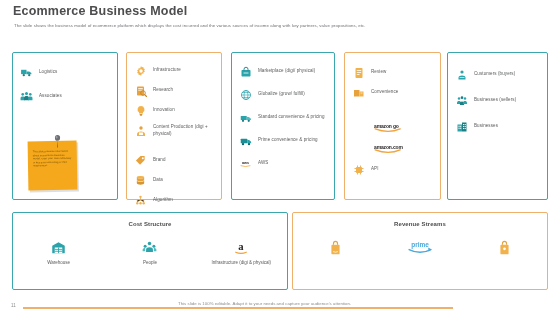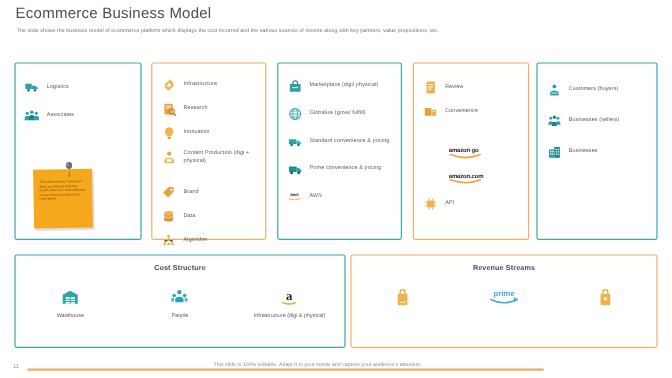--- a/index.html
+++ b/index.html
@@ -6,21 +6,21 @@
   body{
     width:560px;height:315px;background:#ffffff;
     font-family:"Liberation Sans",sans-serif;color:#58595b;
     position:relative;overflow:hidden;
   }
   .slide{position:absolute;inset:0;}
 
   
   .title{
     position:absolute;left:13px;top:4px;
-    font-size:12.5px;font-weight:normal;color:#4d4d4f;
+    font-size:12.5px;font-weight:bold;color:#4d4d4f;
     letter-spacing:.2px;
   }
   .subtitle{
     position:absolute;left:14px;top:22px;right:14px;
     font-size:4.3px;color:#6d6e71;line-height:7px;letter-spacing:.1px;
   }
 
   
   .col{
     position:absolute;top:52px;background:#fff;box-sizing:border-box;

